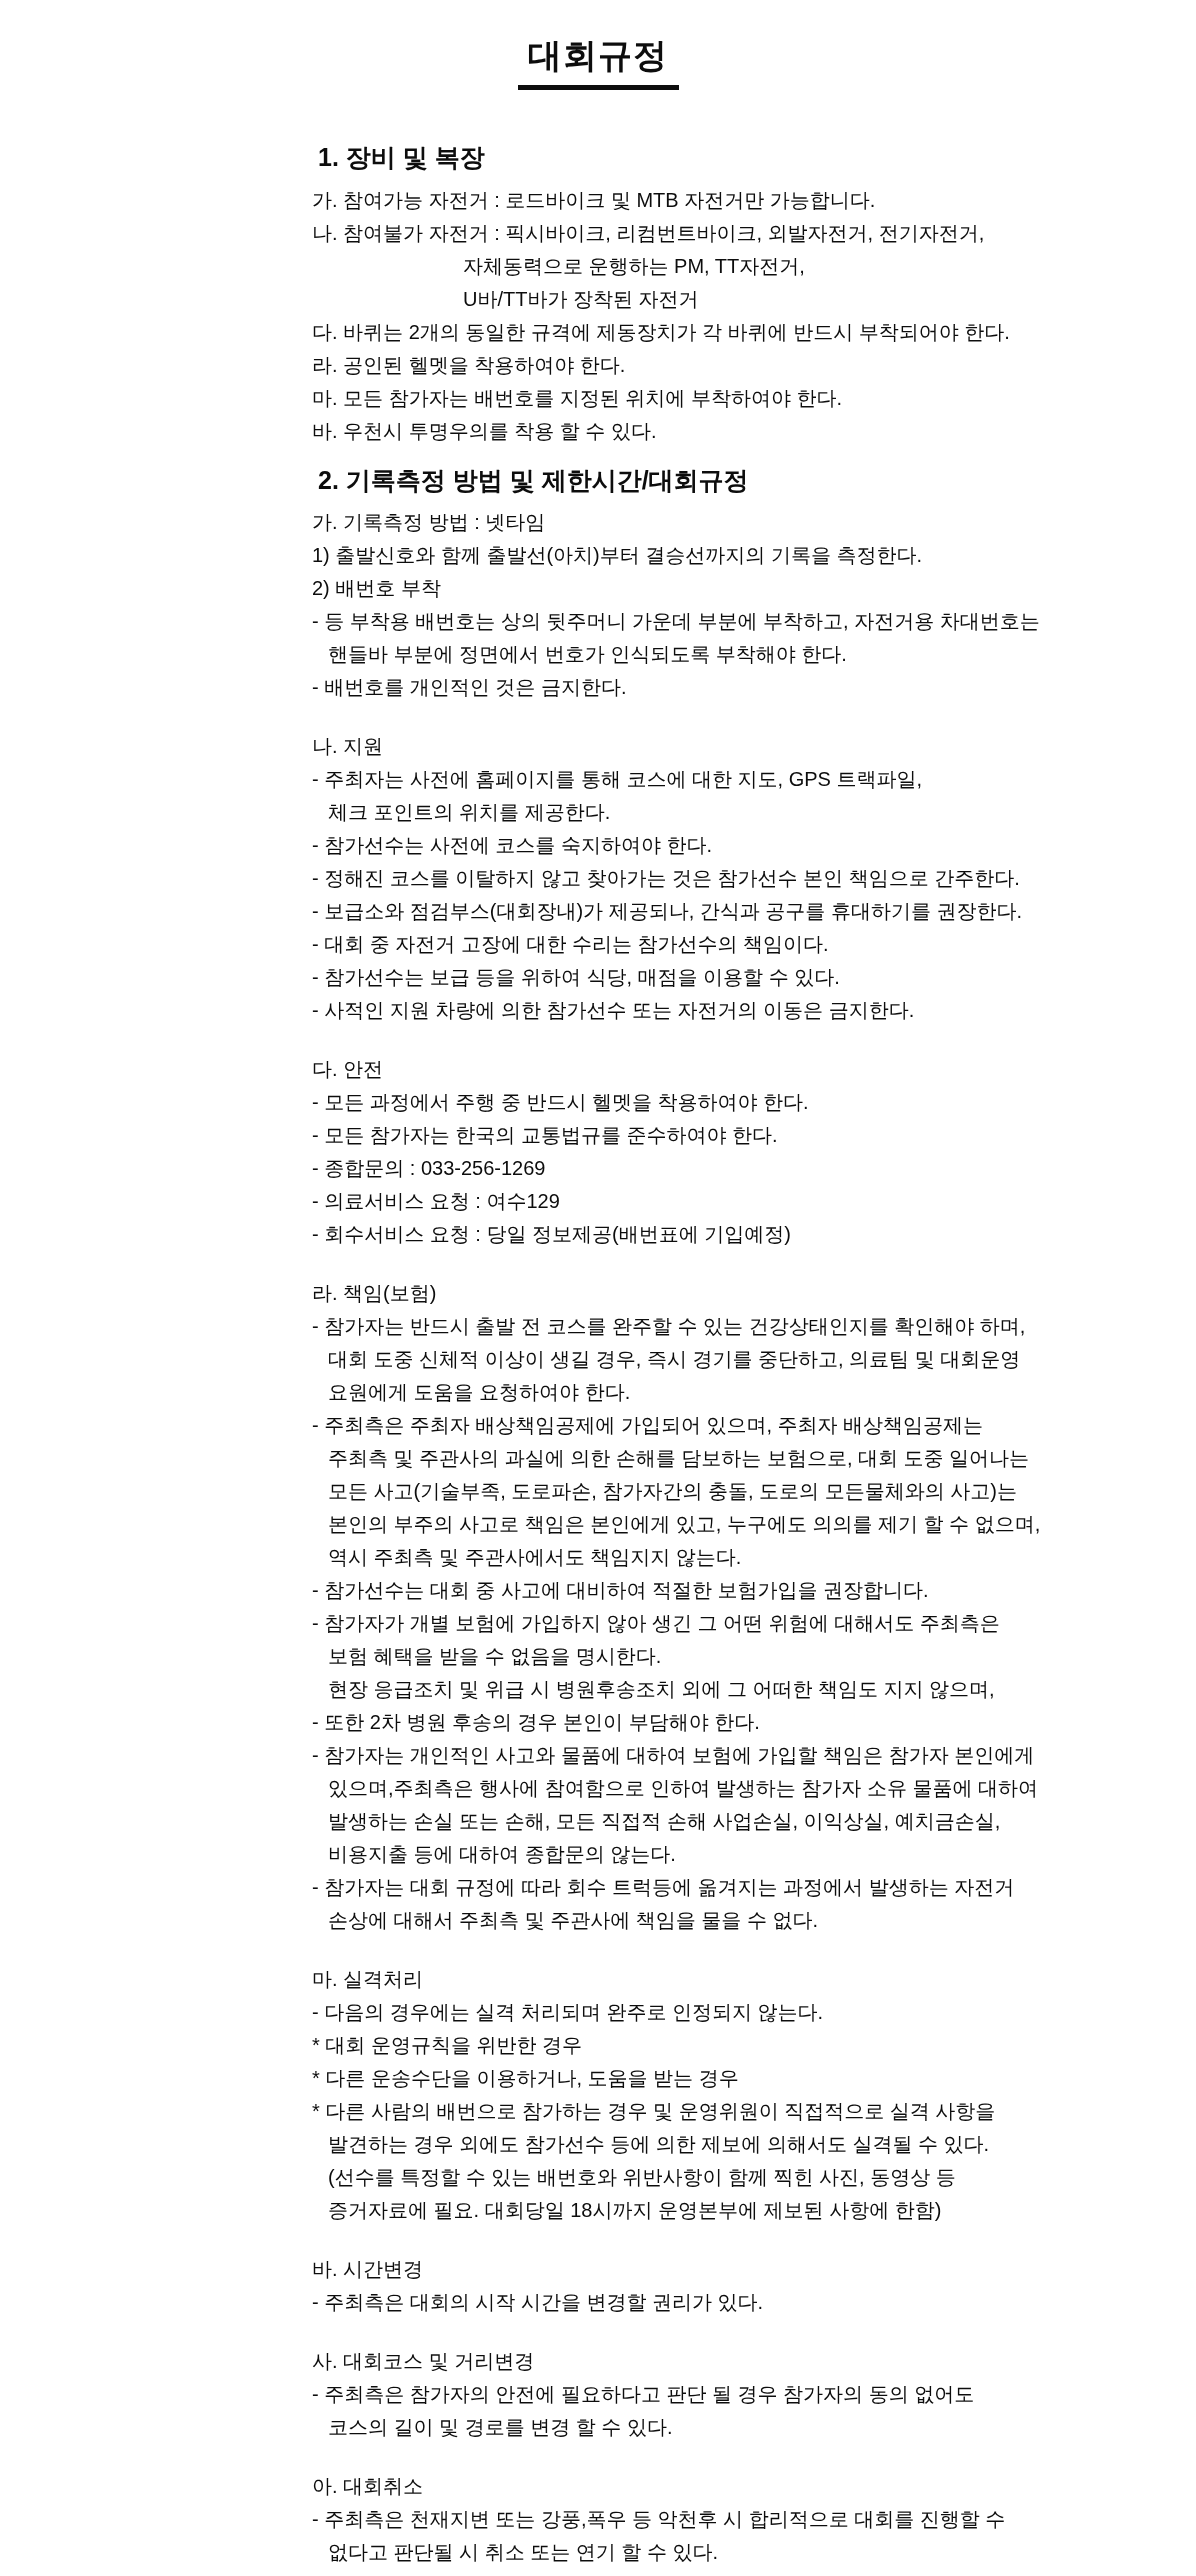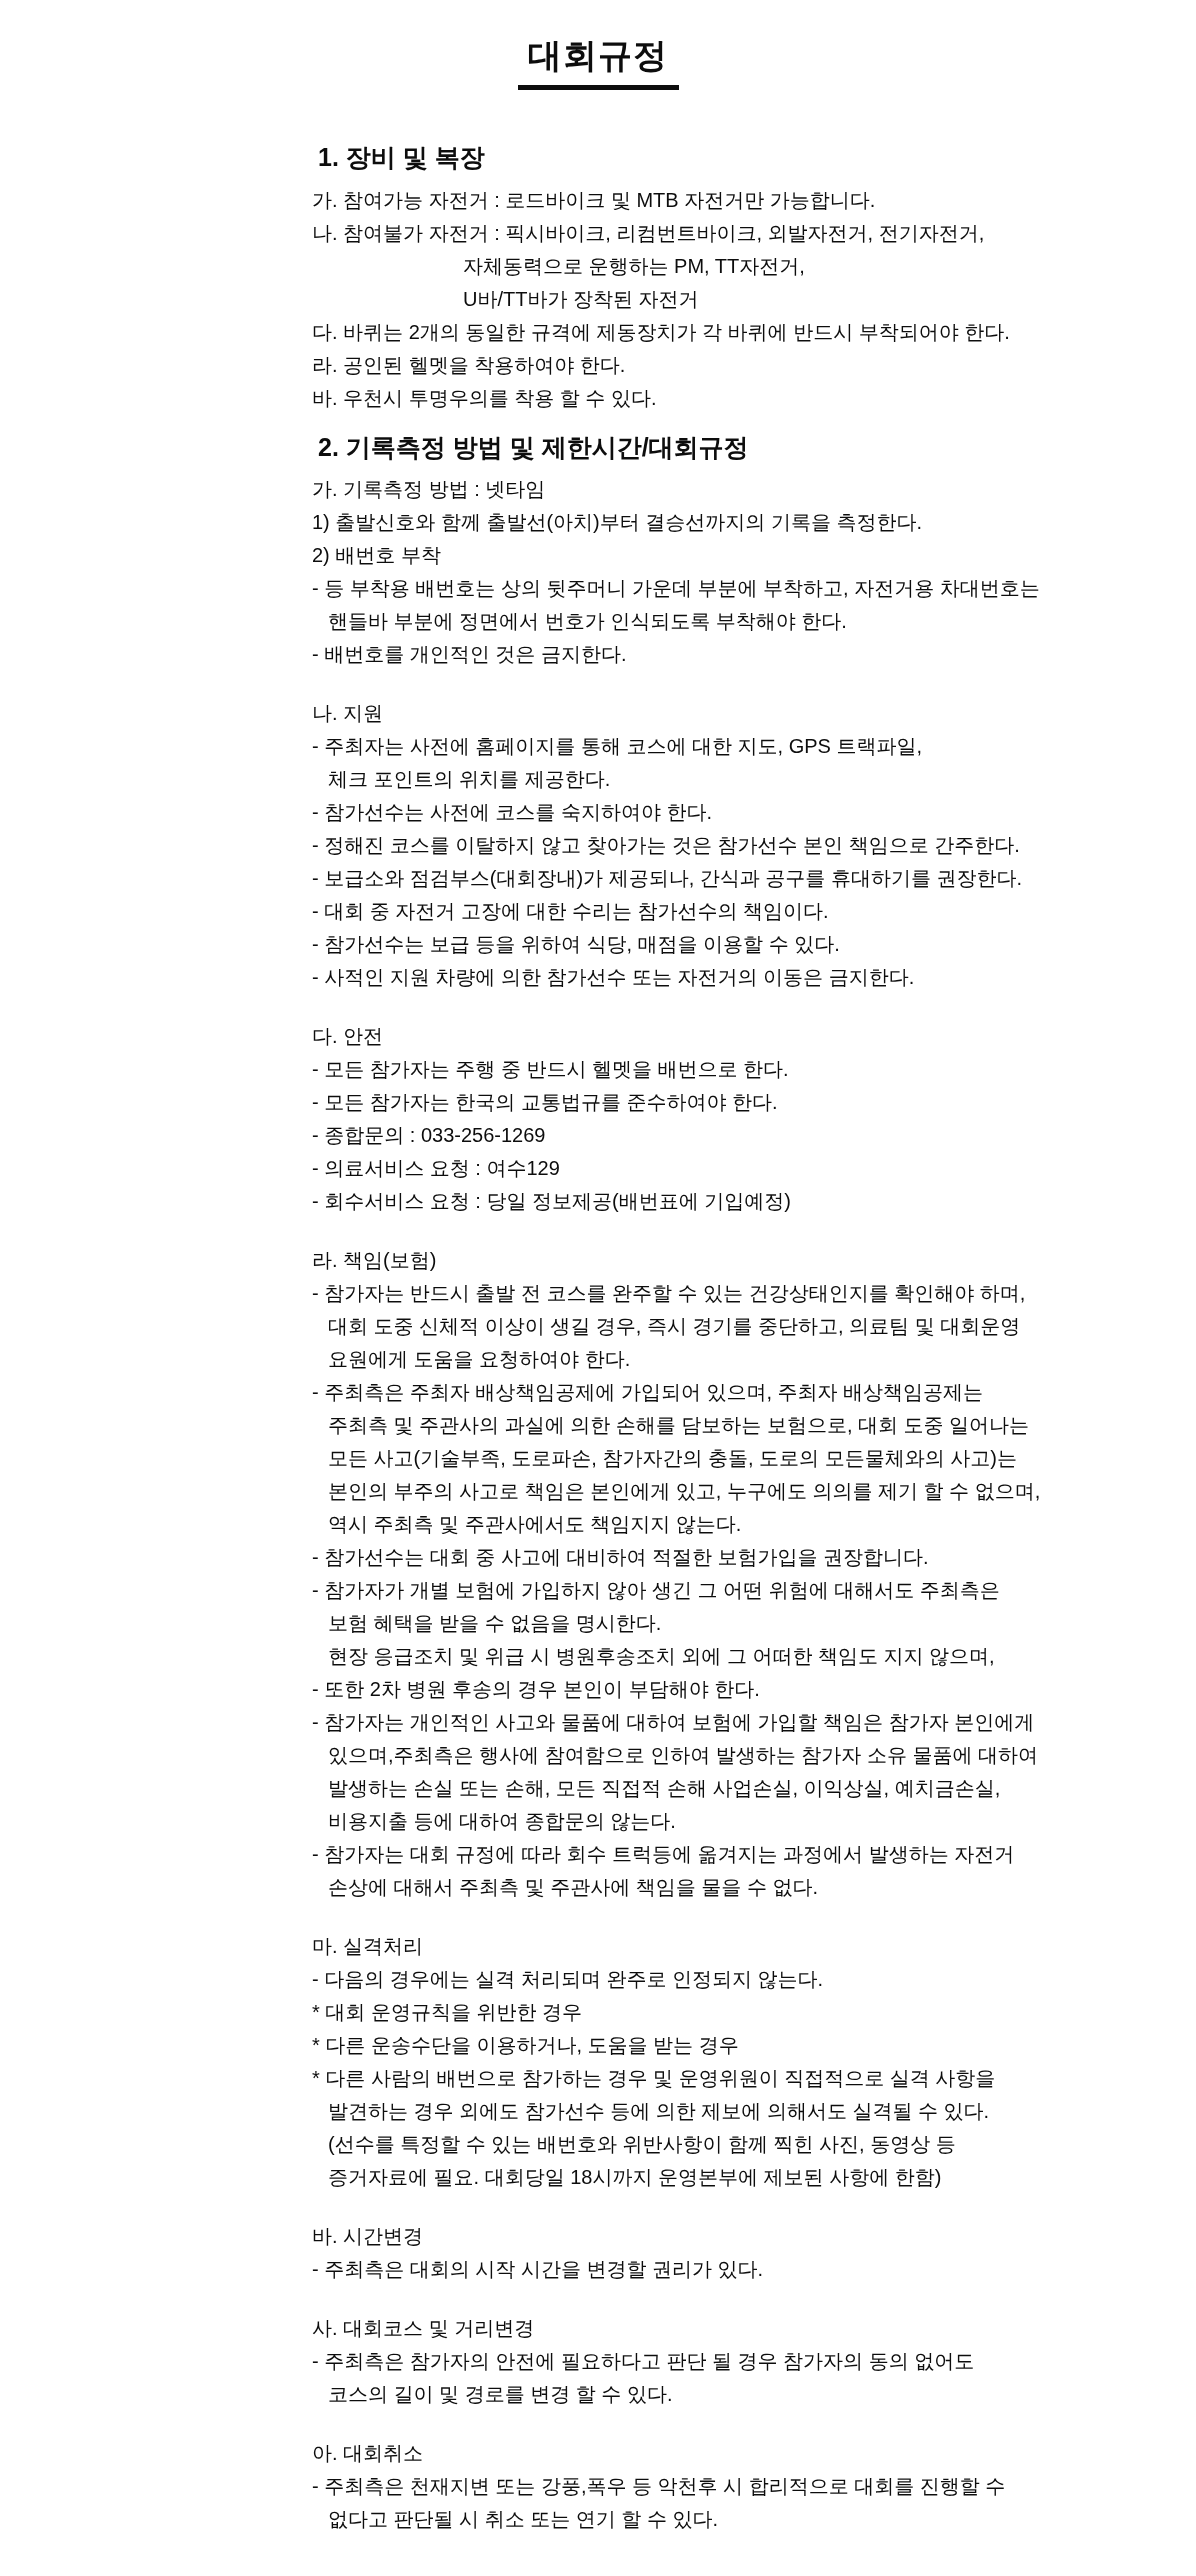--- a/index.html
+++ b/index.html
@@ -60,20 +60,21 @@
   <div class="content">
       <div class="sec">
         <div class="sec-heading">1. 장비 및 복장</div>
         <div class="group">
           <div class="line">가. 참여가능 자전거 : 로드바이크 및 MTB 자전거만 가능합니다.</div>
           <div class="line">나. 참여불가 자전거 : 픽시바이크, 리컴번트바이크, 외발자전거, 전기자전거,</div>
           <div class="line ind2">자체동력으로 운행하는 PM, TT자전거,</div>
           <div class="line ind2">U바/TT바가 장착된 자전거</div>
           <div class="line">다. 바퀴는 2개의 동일한 규격에 제동장치가 각 바퀴에 반드시 부착되어야 한다.</div>
           <div class="line">라. 공인된 헬멧을 착용하여야 한다.</div>
+          <div class="line">마. 모든 참가자는 배번호를 지정된 위치에 부착하여야 한다.</div>
           <div class="line">바. 우천시 투명우의를 착용 할 수 있다.</div>
         </div>
       </div>
       <div class="sec">
         <div class="sec-heading">2. 기록측정 방법 및 제한시간/대회규정</div>
         <div class="group">
           <div class="line">가. 기록측정 방법 : 넷타임</div>
           <div class="line">1) 출발신호와 함께 출발선(아치)부터 결승선까지의 기록을 측정한다.</div>
           <div class="line">2) 배번호 부착</div>
           <div class="line">- 등 부착용 배번호는 상의 뒷주머니 가운데 부분에 부착하고, 자전거용 차대번호는</div>
@@ -86,21 +87,21 @@
           <div class="line ind1">체크 포인트의 위치를 제공한다.</div>
           <div class="line">- 참가선수는 사전에 코스를 숙지하여야 한다.</div>
           <div class="line">- 정해진 코스를 이탈하지 않고 찾아가는 것은 참가선수 본인 책임으로 간주한다.</div>
           <div class="line">- 보급소와 점검부스(대회장내)가 제공되나, 간식과 공구를 휴대하기를 권장한다.</div>
           <div class="line">- 대회 중 자전거 고장에 대한 수리는 참가선수의 책임이다.</div>
           <div class="line">- 참가선수는 보급 등을 위하여 식당, 매점을 이용할 수 있다.</div>
           <div class="line">- 사적인 지원 차량에 의한 참가선수 또는 자전거의 이동은 금지한다.</div>
         </div>
         <div class="group gapped">
           <div class="line">다. 안전</div>
-          <div class="line">- 모든 참가자는 주행 중 반드시 헬멧을 배번으로 한다.</div>
+          <div class="line">- 모든 과정에서 주행 중 반드시 헬멧을 착용하여야 한다.</div>
           <div class="line">- 모든 참가자는 한국의 교통법규를 준수하여야 한다.</div>
           <div class="line">- 종합문의 : 033-256-1269</div>
           <div class="line">- 의료서비스 요청 : 여수129</div>
           <div class="line">- 회수서비스 요청 : 당일 정보제공(배번표에 기입예정)</div>
         </div>
         <div class="group gapped">
           <div class="line">라. 책임(보험)</div>
           <div class="line">- 참가자는 반드시 출발 전 코스를 완주할 수 있는 건강상태인지를 확인해야 하며,</div>
           <div class="line ind1">대회 도중 신체적 이상이 생길 경우, 즉시 경기를 중단하고, 의료팀 및 대회운영</div>
           <div class="line ind1">요원에게 도움을 요청하여야 한다.</div>

